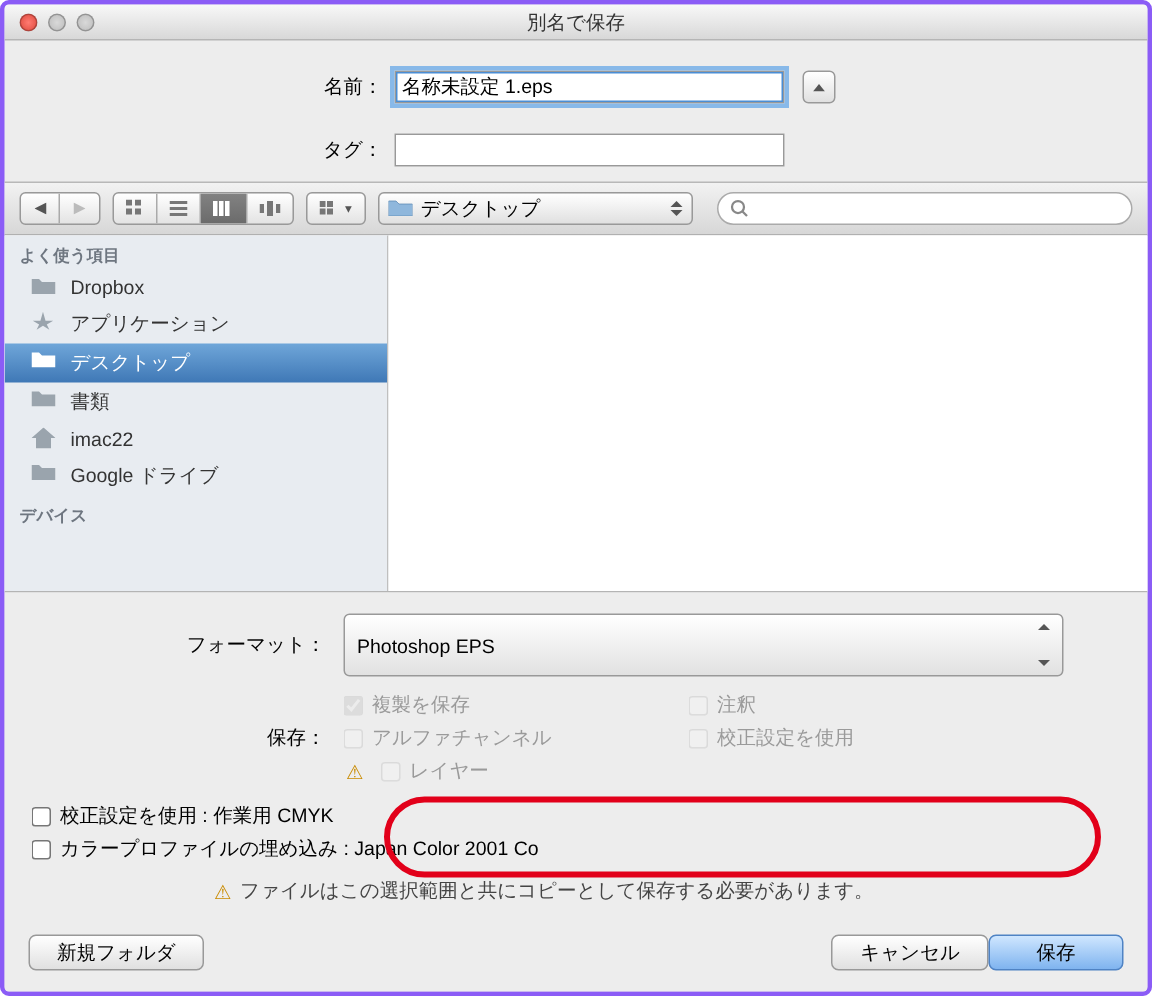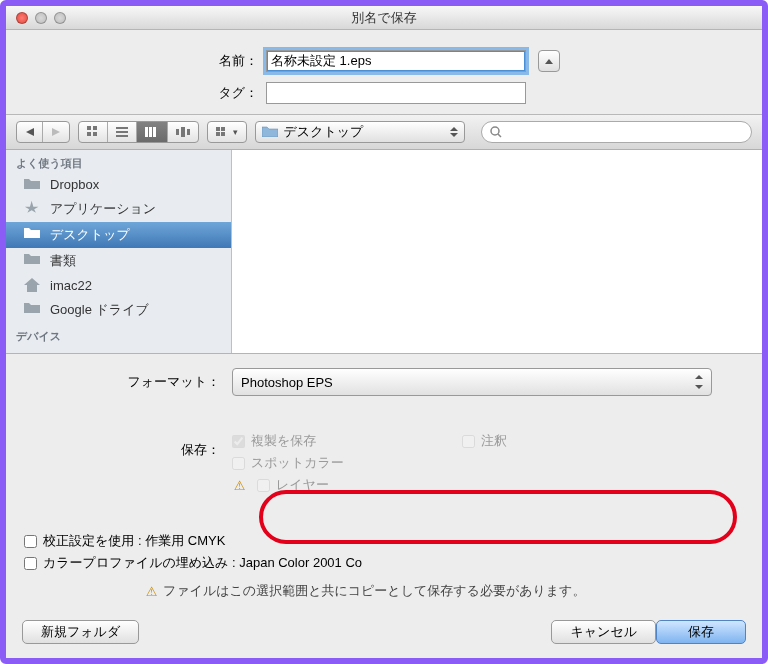--- a/index.html
+++ b/index.html
@@ -7,21 +7,21 @@
     margin: 0;
     font-family: "Hiragino Kaku Gothic Pro", "Lucida Grande", sans-serif;
     font-size: 13px;
     color: #000;
     background: #fff;
   }
   .window {
     width: 768px;
     height: 664px;
     background: #ededed;
-    border: 6px solid #8b5cf6;
+    border: 3px solid #8b5cf6;
     border-radius: 6px;
     display: flex;
     flex-direction: column;
     overflow: hidden;
   }
   .titlebar {
     height: 24px;
     background: linear-gradient(#f8f8f8, #d8d8d8);
     border-bottom: 1px solid #b5b5b5;
     display: flex;
@@ -32,21 +32,21 @@
   .tl-btn { width:12px; height:12px; border-radius:50%; border:1px solid rgba(0,0,0,.25); }
   .tl-close { background: radial-gradient(#ff7b72,#e04b3f); }
   .tl-min { background: radial-gradient(#d9d9d9,#bcbcbc); }
   .tl-zoom { background: radial-gradient(#d9d9d9,#bcbcbc); }
   .win-title { position:absolute; left:0; right:0; text-align:center; font-size:13px; color:#333; pointer-events:none; }
 
   .name-area {
     padding: 20px 18px 10px;
     display: flex;
     flex-direction: column;
-    gap: 10px;
+    gap: 20px;
   }
   .field-row { display:flex; align-items:center; }
   .field-label { width: 242px; text-align:right; padding-right:8px; color:#000; }
   .name-input {
     width: 260px; height:22px;
     border:1px solid #999;
     padding: 2px 4px;
     font-size:13px;
     background:#fff;
   }
@@ -107,21 +107,21 @@
     color:#888;
   }
   .search .mag{margin-right:4px;color:#888;}
 
   .browser {
     flex:1; display:flex; min-height:0;
     border-bottom:1px solid #b4b4b4;
     background:#fff;
   }
   .sidebar {
-    width:226px;
+    width:256px;
     background:#e8ecf1;
     border-right:1px solid #bfbfbf;
     overflow:hidden;
     font-size:13px;
   }
   .sb-header{
     padding:6px 10px 2px; font-size:11px; color:#6e7680; font-weight:bold;
   }
   .sb-item{
     display:flex; align-items:flex-start; gap:8px;
@@ -135,35 +135,35 @@
   .content-pane{flex:1;background:#fff;}
 
   .options {
     background:#ededed;
     padding:14px 18px 10px;
     position:relative;
   }
   .options .row{display:flex; align-items:center; margin-bottom:8px;}
   .options .row .lbl{width:208px; text-align:right; padding-right:12px;}
   .fmt-select{
-    flex:1; max-width:480px; height:28px;
+    flex:1; max-width:480px; height:42px;
     background:linear-gradient(#fff,#e1e1e1);
     border:1px solid #999; border-radius:4px;
     display:flex; align-items:center; padding:0 22px 0 8px;
     position:relative;
   }
   .fmt-select::after{
     content:""; position:absolute; right:8px; top:6px;
     width:0;height:0;border-left:4px solid transparent;border-right:4px solid transparent;border-bottom:4px solid #555;
   }
   .fmt-select::before{
     content:""; position:absolute; right:8px; bottom:6px;
     width:0;height:0;border-left:4px solid transparent;border-right:4px solid transparent;border-top:4px solid #555;
   }
-  .chk-grid{display:flex; flex-wrap:wrap;margin-top:26px;}
+  .chk-grid{display:flex; flex-wrap:wrap;}
   .chk{
     display:flex; align-items:center; gap:6px; width:230px; padding:2px 0;
   }
   .chk.full{width:100%;}
   .chk input{margin:0;}
   .chk.disabled{color:#9a9a9a;}
   .chk.disabled input{opacity:.55;}
   .warn-ico{
     width:15px;height:15px;display:inline-flex;align-items:center;justify-content:center;
     color:#c98b00;font-size:13px;margin-right:4px;
@@ -370,21 +370,25 @@
         <label class="chk disabled">
           <input type="checkbox" checked="" disabled="" style="">
           <span>複製を保存</span>
         </label>
         <label class="chk disabled">
           <input type="checkbox" disabled="" style="">
           <span>注釈</span>
         </label>
         <label class="chk disabled">
           <input type="checkbox" disabled="" style="">
-          <span>スポットカラー</span>
+          <span>アルファチャンネル</span>
+        </label>
+        <label class="chk disabled">
+          <input type="checkbox" disabled="" style="">
+          <span>校正設定を使用</span>
         </label>
         <label class="chk disabled full">
           <span class="warn-ico">⚠</span>
           <input type="checkbox" disabled="" style="">
           <span>レイヤー</span>
         </label>
       </div>
     </div>
 
     <div class="row" style="align-items:flex-start;">

